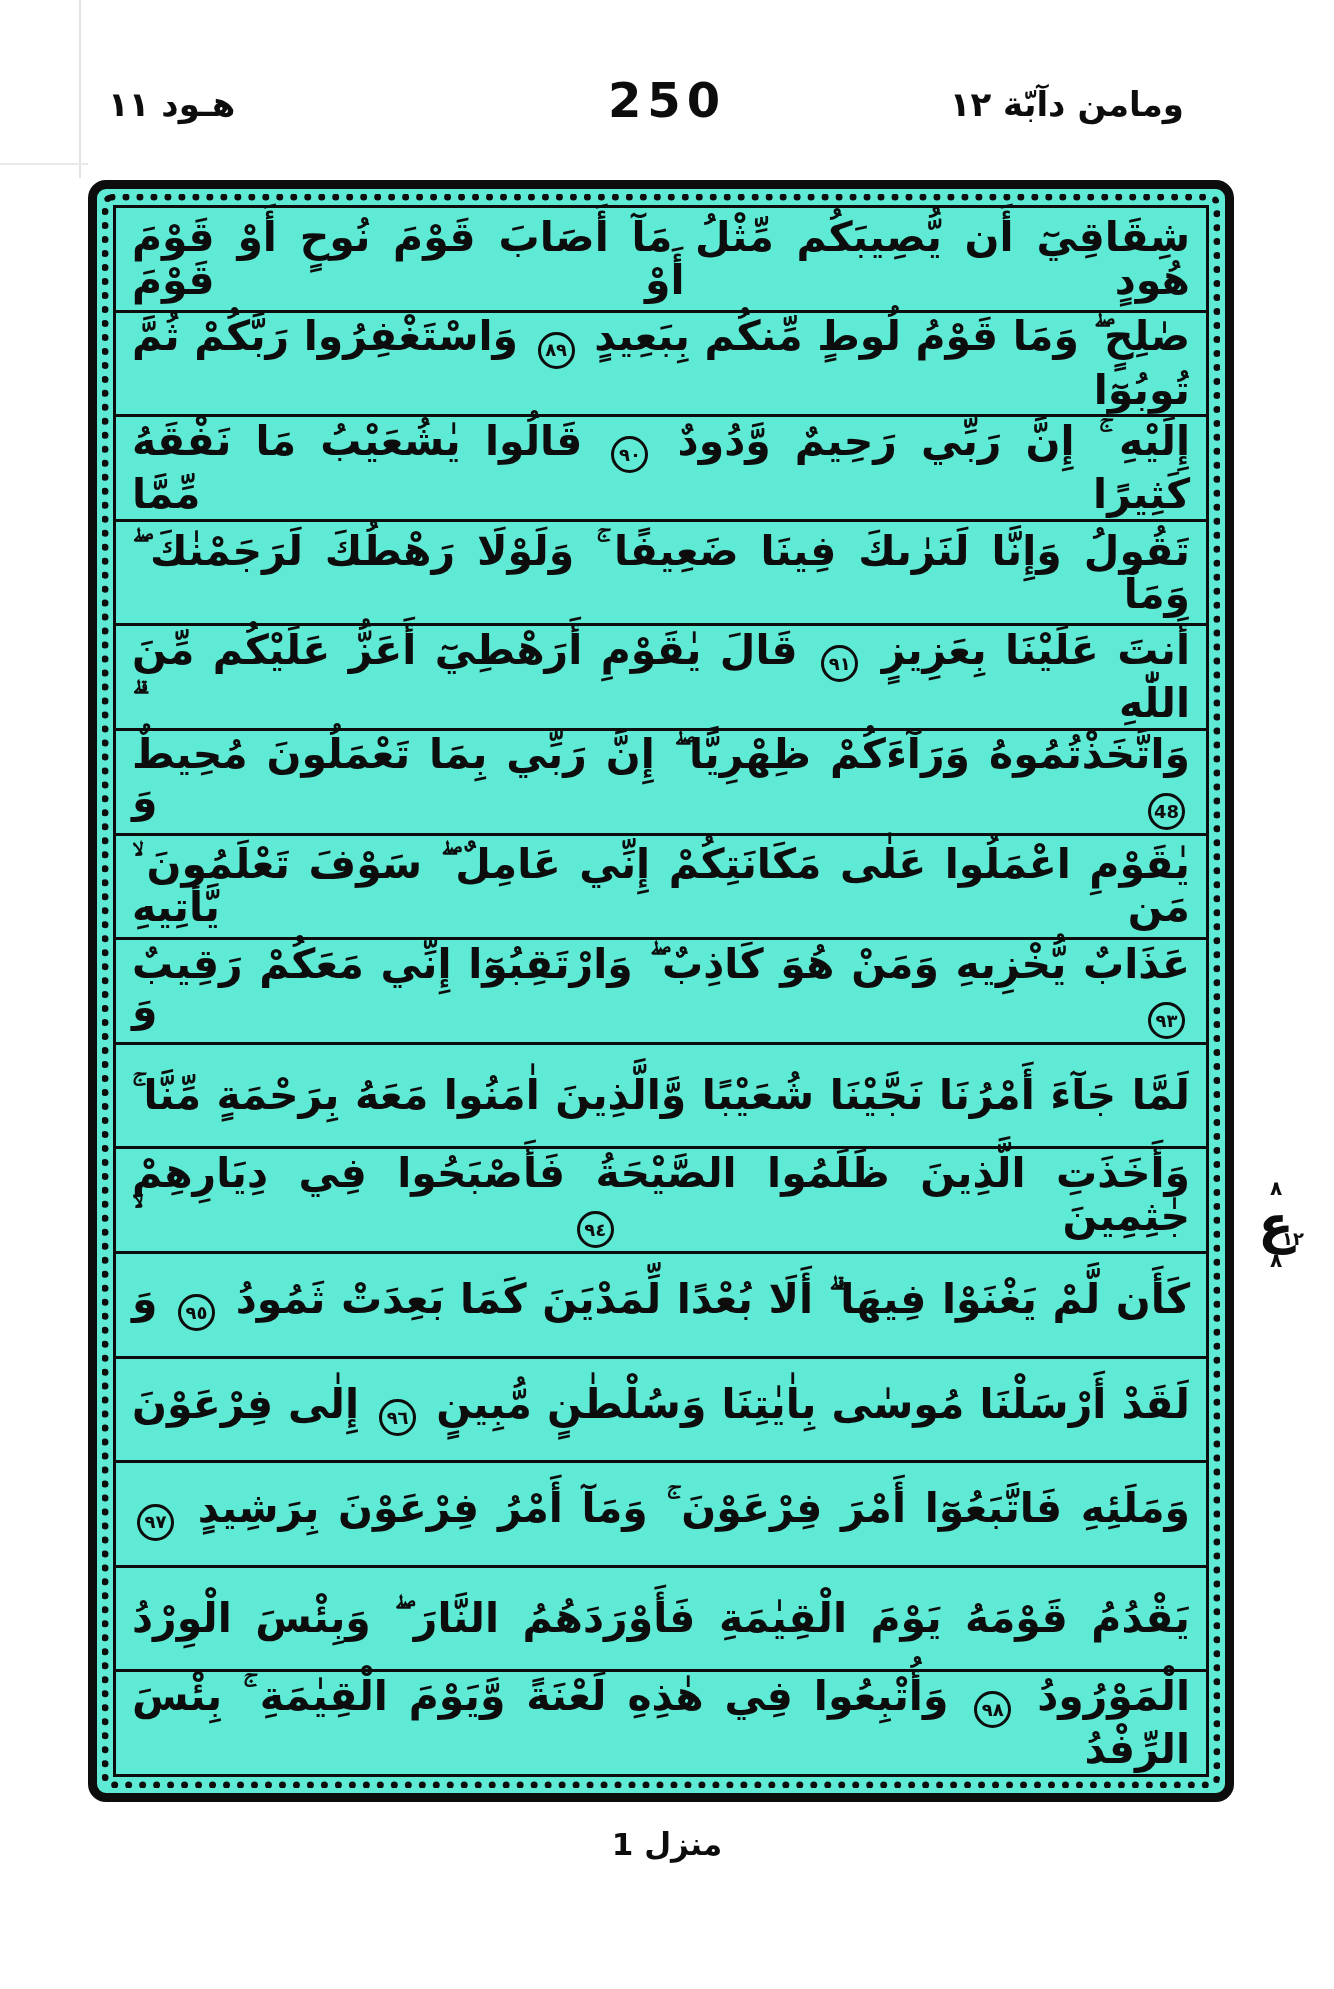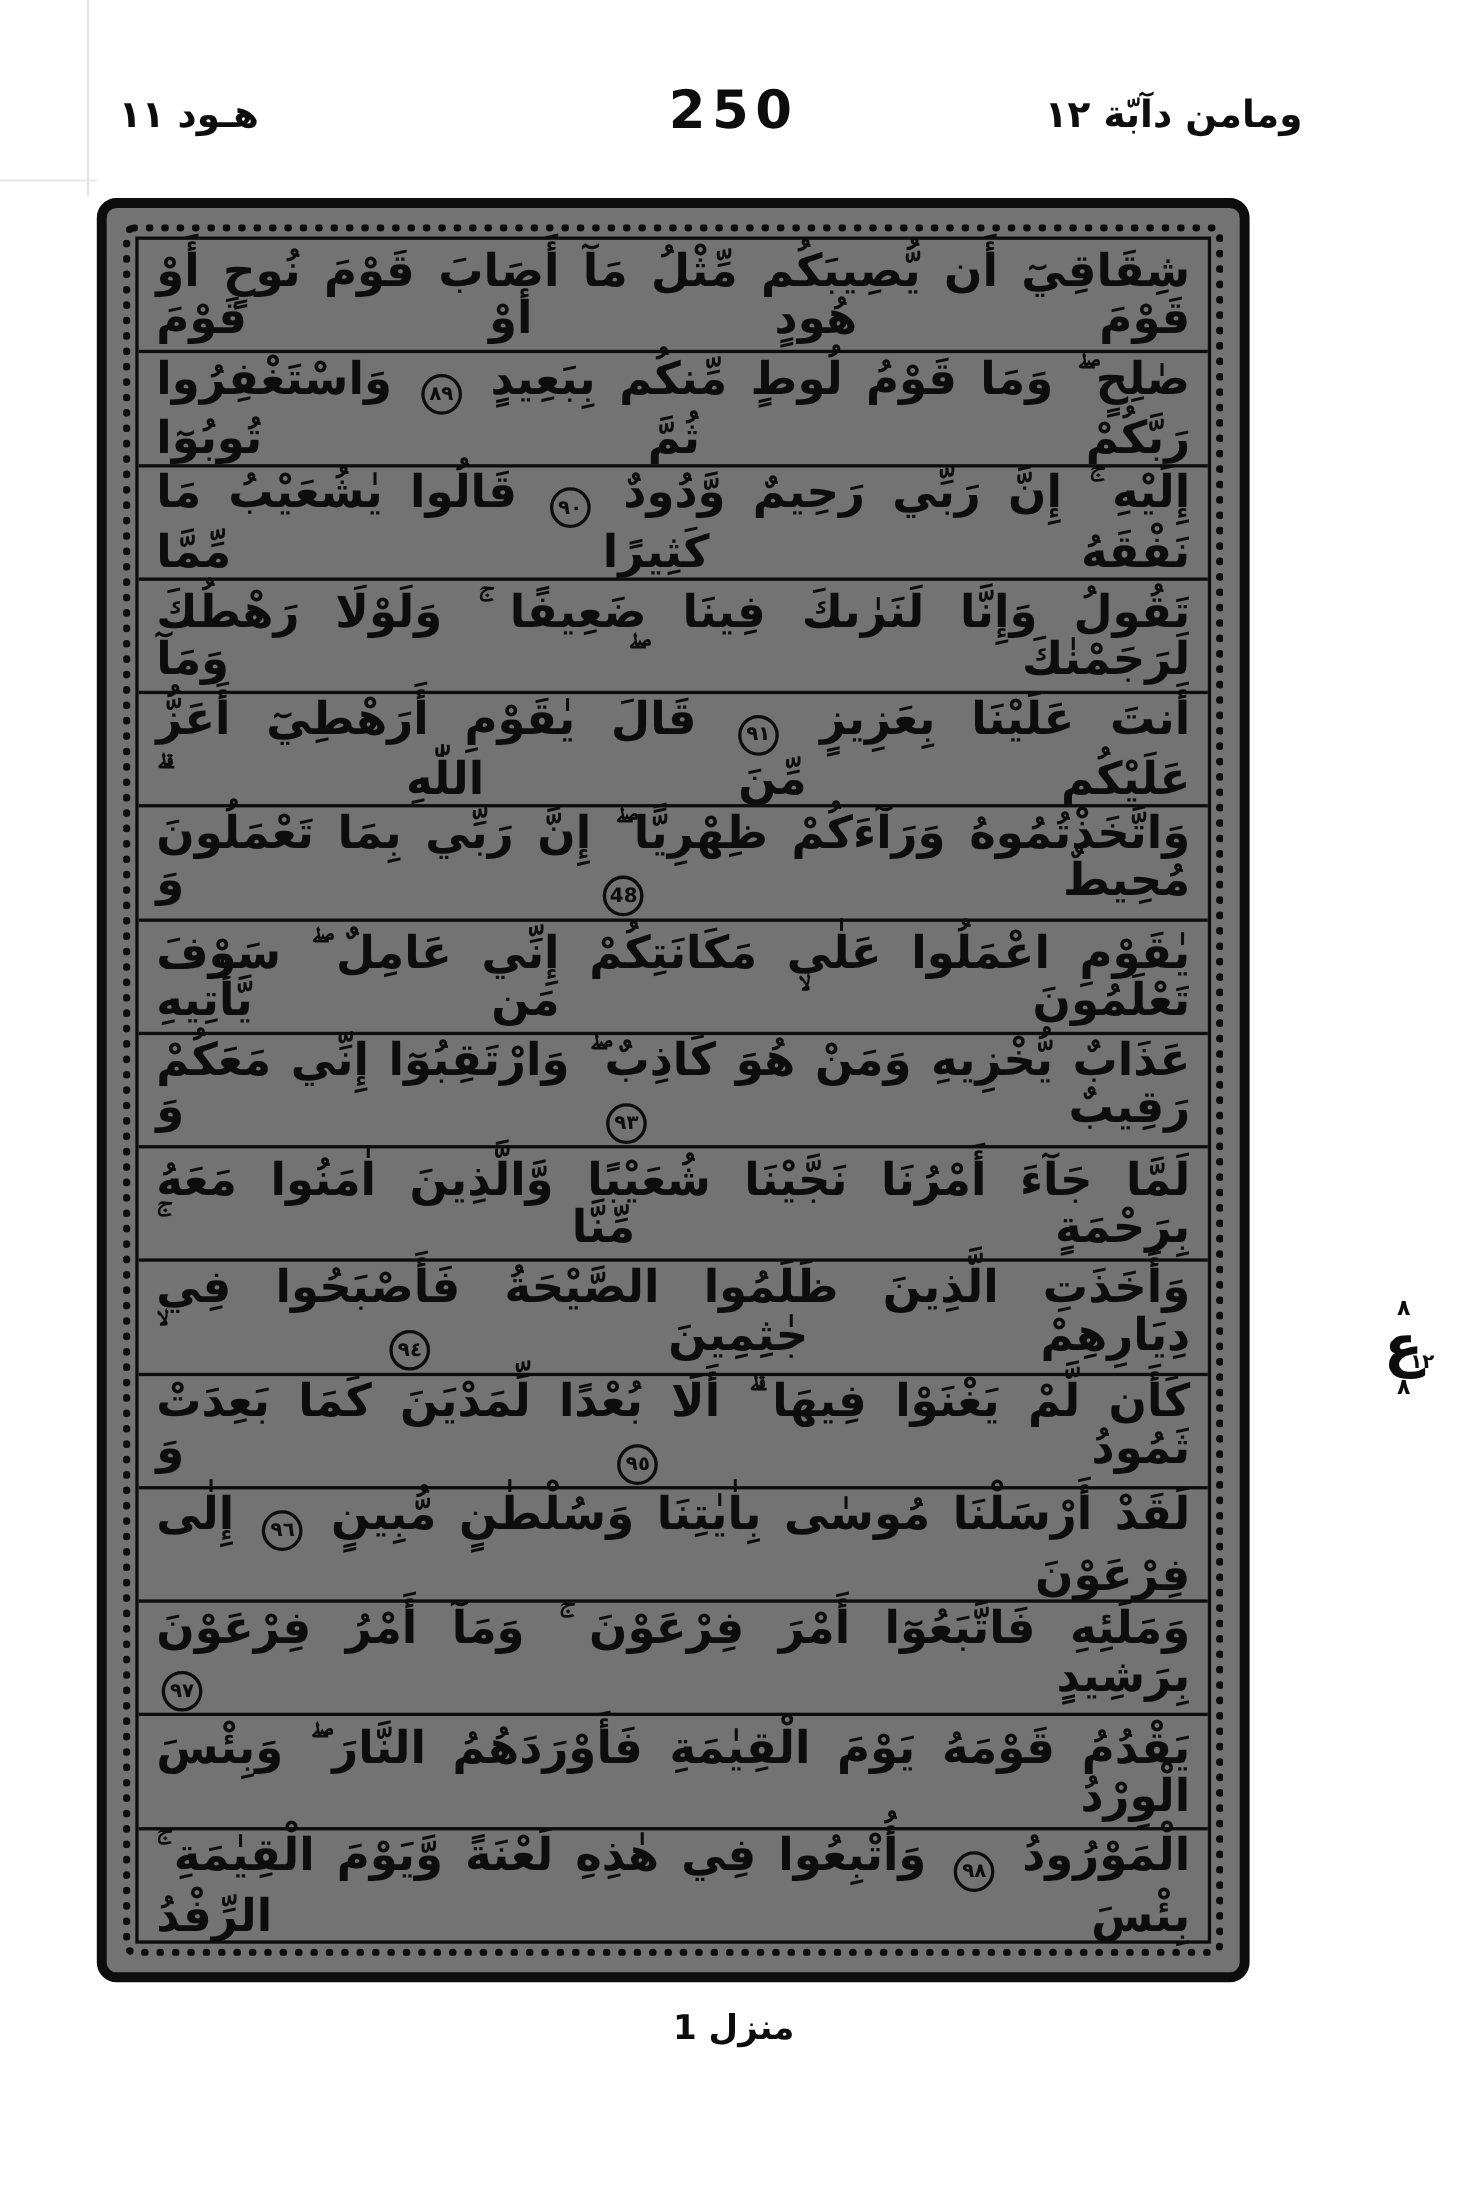--- a/index.html
+++ b/index.html
@@ -10,22 +10,22 @@
   .scan-vline{position:absolute;left:79px;top:0;width:2px;height:178px;background:#e3e3e3;}
   .scan-hline{position:absolute;left:0;top:163px;width:88px;height:2px;background:#e9e9e9;}
 
   
   .hdr{position:absolute;top:78px;left:0;width:100%;height:64px;}
   .hdr-left{position:absolute;left:108px;top:6px;font-size:34px;font-weight:bold;direction:rtl;}
   .hdr-center{position:absolute;left:50%;transform:translateX(-50%);top:-6px;font-size:48px;font-weight:bold;direction:rtl;letter-spacing:6px;}
   .hdr-right{position:absolute;right:150px;top:6px;font-size:34px;font-weight:bold;direction:rtl;}
 
   
-  .frame{position:absolute;left:88px;top:180px;width:1048px;height:1622px;box-sizing:border-box;
-         border:9px solid #0d0d0d;border-radius:18px;padding:15px;background:#737373;}
+  .frame{position:absolute;left:88px;top:180px;width:1146px;height:1622px;box-sizing:border-box;
+         border:9px solid #0d0d0d;border-radius:18px;padding:5px;background:#5eead4;}
   .frame-orn{width:100%;height:100%;box-sizing:border-box;border:7px dotted #0d0d0d;border-radius:10px;padding:4px;}
   .frame-inner{width:100%;height:100%;box-sizing:border-box;border:3px solid #0d0d0d;
                display:flex;flex-direction:column;}
 
   .row{flex:1;display:flex;align-items:center;border-bottom:3px solid #0d0d0d;padding:0 16px;overflow:visible;}
   .row:last-child{border-bottom:none;}
   .ayah-text{width:100%;direction:rtl;unicode-bidi:embed;text-align:justify;text-align-last:justify;
              font-size:41px;font-weight:bold;line-height:1.05;white-space:normal;}
   .aya{display:inline-flex;align-items:center;justify-content:center;box-sizing:border-box;
        width:37px;height:37px;border:3px solid #0d0d0d;border-radius:50%;

